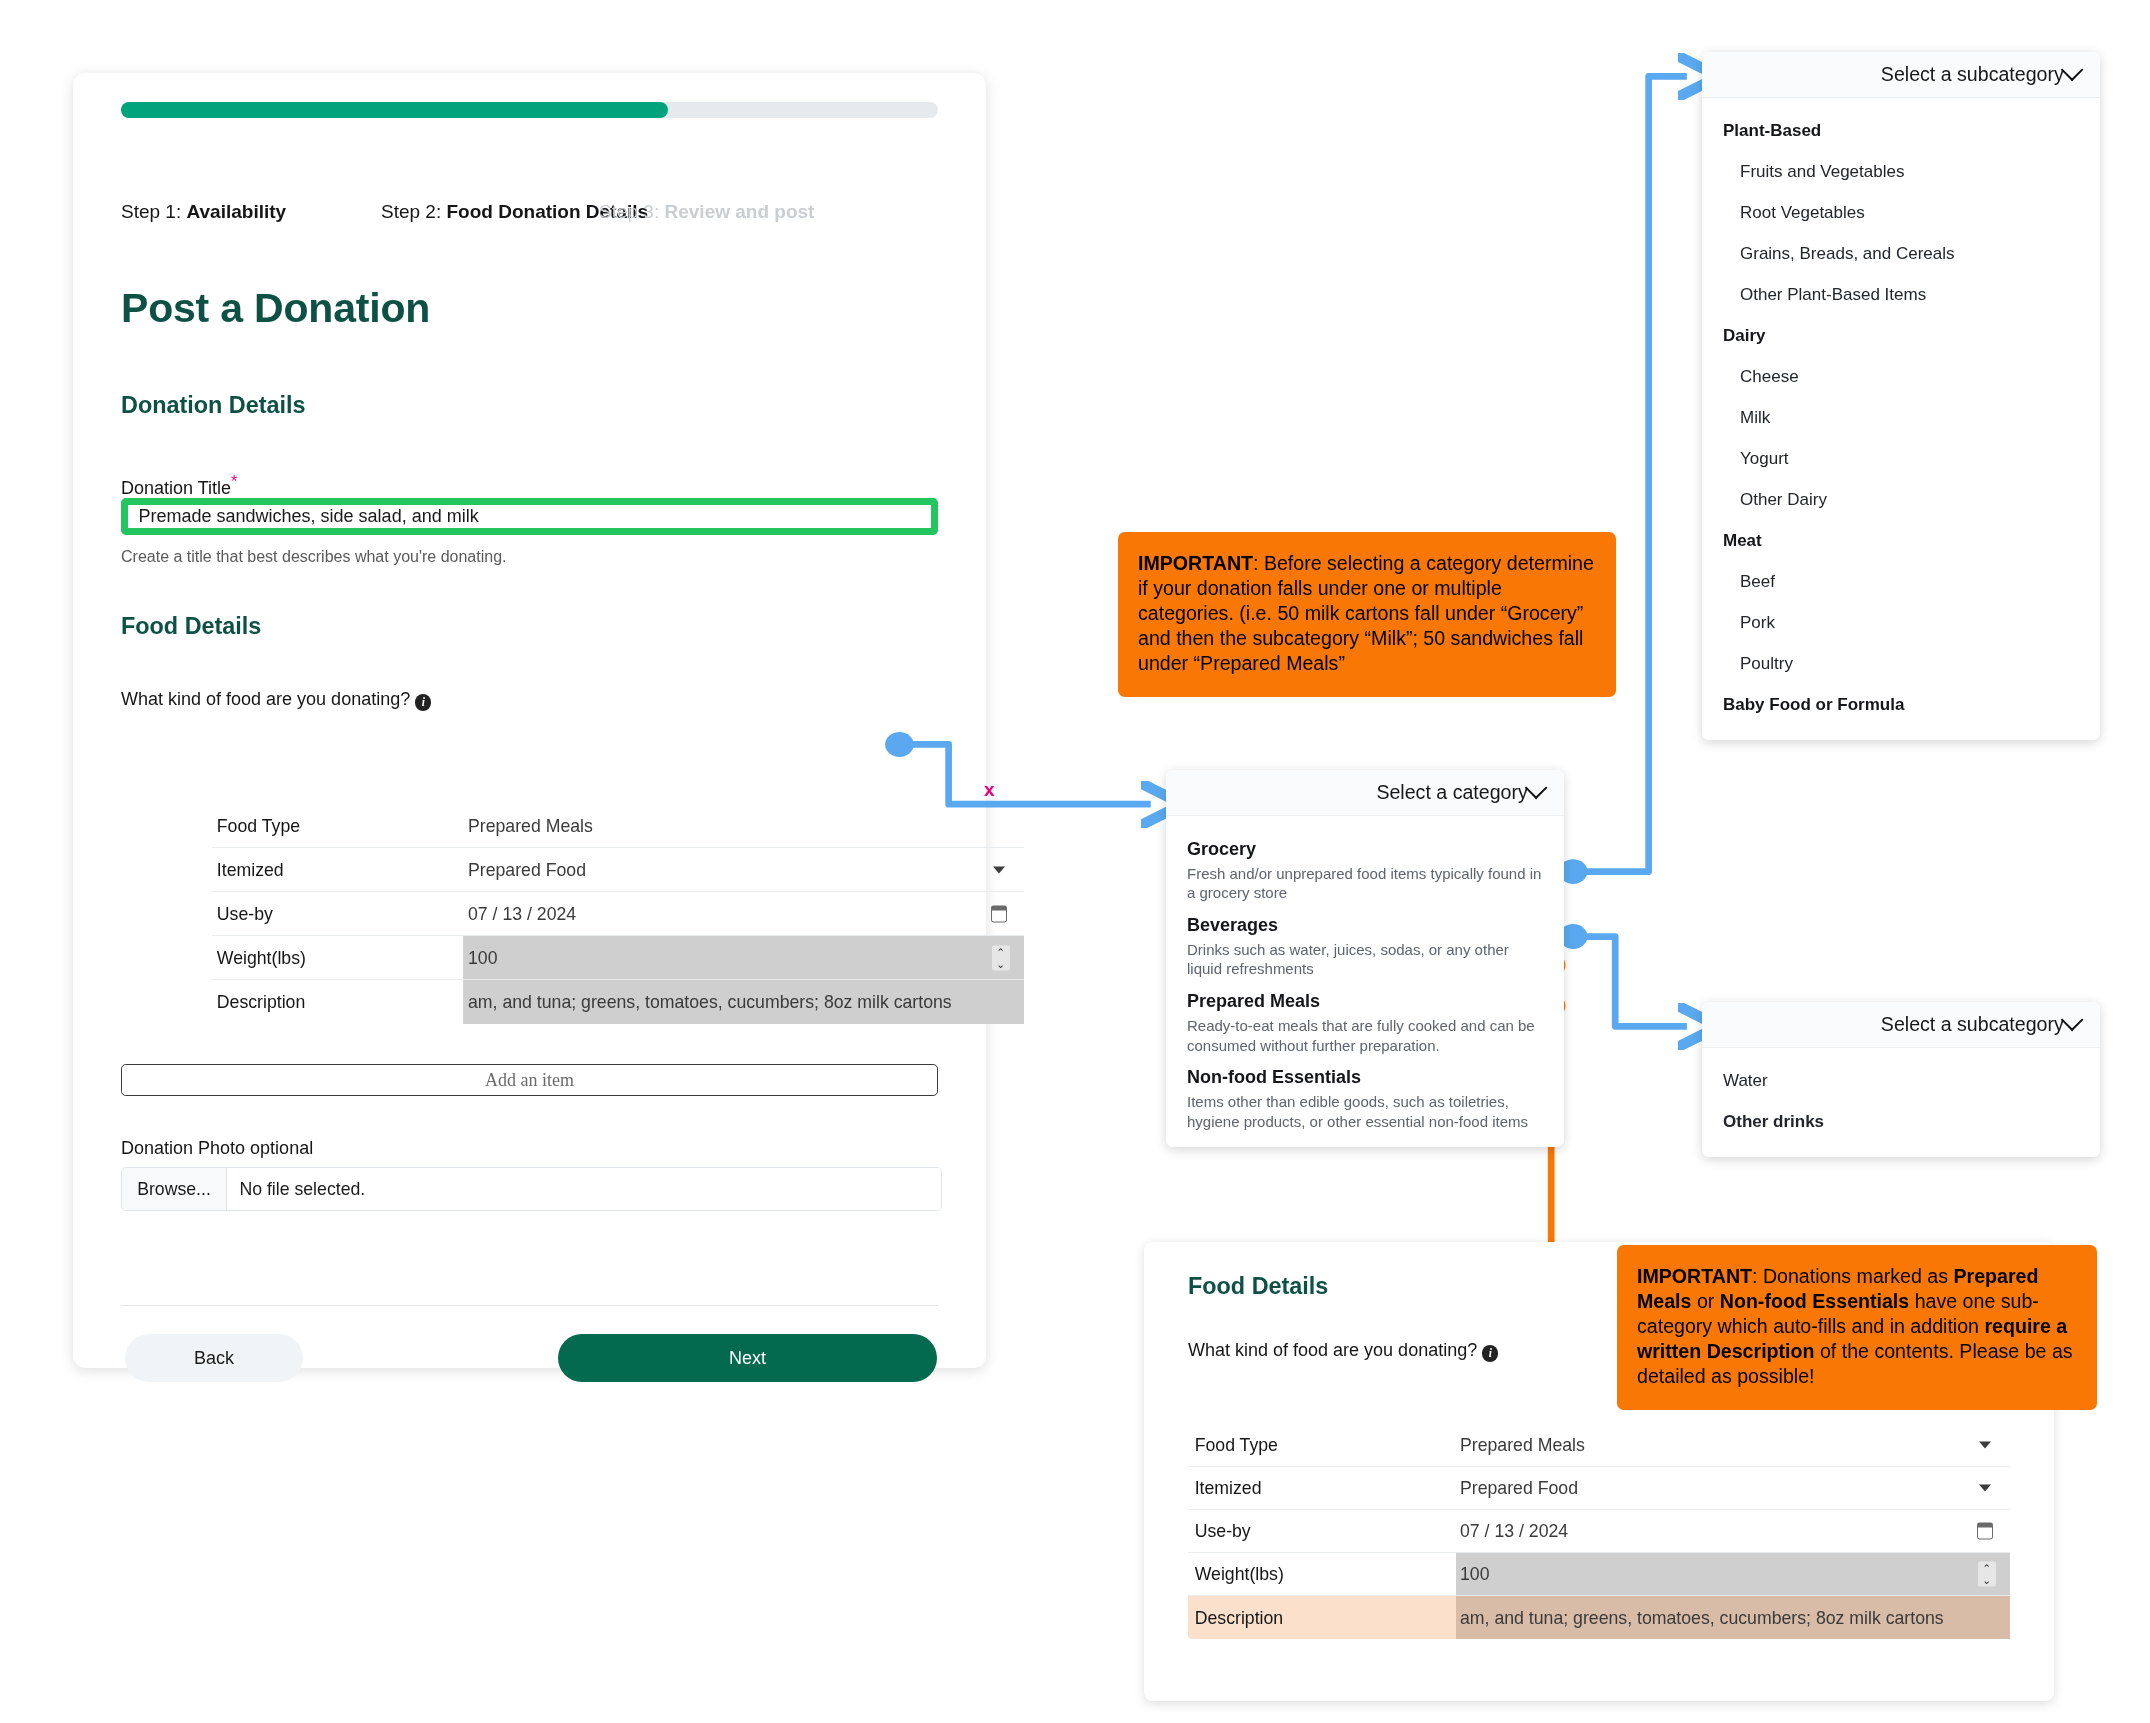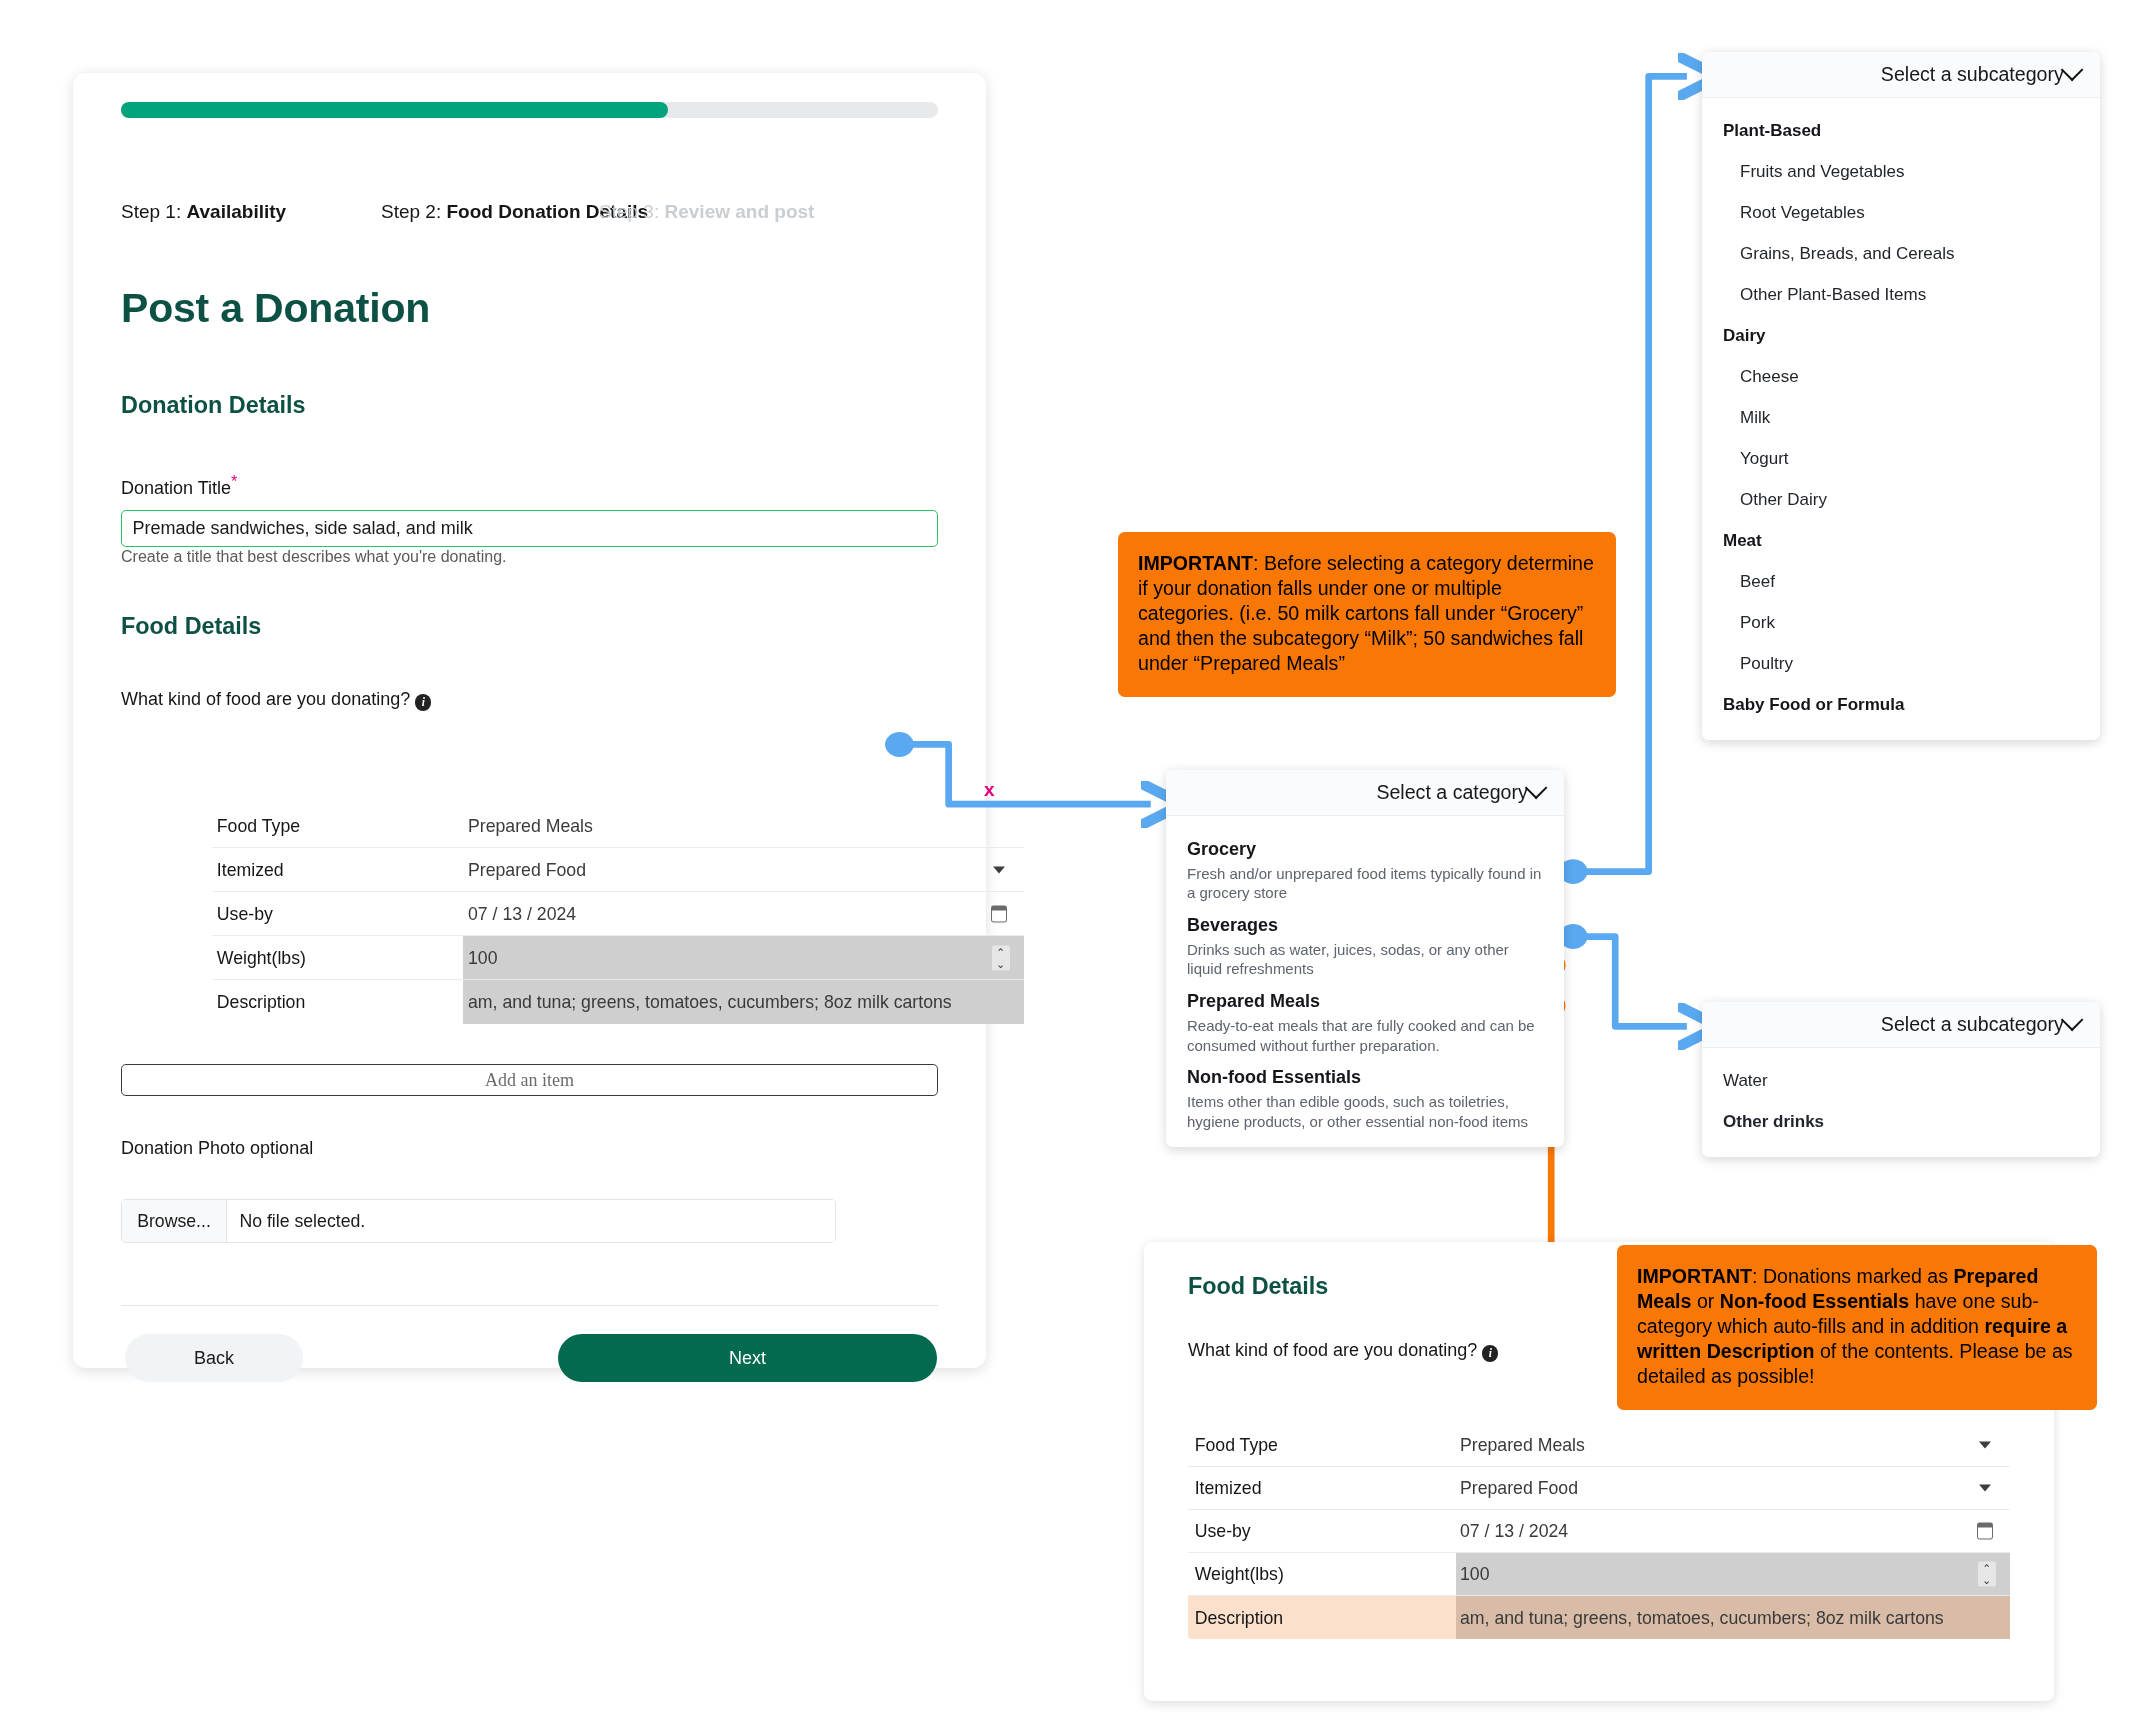--- a/index.html
+++ b/index.html
@@ -47,23 +47,23 @@
   .sec-head.dd { top: 319px; }
   .sec-head.fd { top: 540px; }
 
   .field-label {
     position: absolute; left: 48px; top: 399px;
     font-size: 18px; color: #161616;
   }
   .req-star { color: #e6007e; font-size: 16.2px; vertical-align: super; }
 
   .title-input {
-    position: absolute; left: 48px; top: 437px;
+    position: absolute; left: 48px; top: 425px;
     width: 817px; height: 37px;
-    border: 1px solid #22c55e; border-radius: 4.8px;
+    border: 7px solid #22c55e; border-radius: 4.8px;
     background: #fff; font-size: 18px; color: #1a1a1a;
     padding: 0 10.5px; font-family: "Liberation Sans", sans-serif;
   }
   .help-text {
     position: absolute; left: 48px; top: 475px;
     font-size: 16px; color: #5a5a5a;
   }
 
   .q-label {
     position: absolute; left: 48px; top: 616px;
@@ -116,22 +116,22 @@
   .add-item-btn {
     position: absolute; left: 48px; top: 991px;
     width: 817px; height: 32px; border: 1px solid #3a3a3a; border-radius: 4.8px;
     background: #fff; font-size: 18px; color: #6b6b6b;
     font-family: Liberation Serif, serif; cursor: pointer;
   }
   .photo-label {
     position: absolute; left: 48px; top: 1065px; font-size: 18px; color: #161616;
   }
   .file-row {
-    position: absolute; left: 48px; top: 1094px; width: 715px; height: 44px;
-    border: 1px solid #dfe4e8; border-radius: 4.8px; overflow: hidden; display: flex; margin-top: 32px;
+    position: absolute; left: 48px; top: 1094px; width: 821px; height: 44px;
+    border: 1px solid #dfe4e8; border-radius: 4.8px; overflow: hidden; display: flex;
   }
   .file-btn {
     width: 105px; background: #f7f9fa; border-right: 1px solid #dfe4e8;
     display: flex; align-items: center; justify-content: center;
     font-size: 17.7px; color: #1a1a1a; cursor: pointer;
   }
   .file-name { flex: 1; display: flex; align-items: center; padding-left: 12.4px;
     font-size: 17.7px; color: #1a1a1a; background: #fff; }
 
   .divider {

